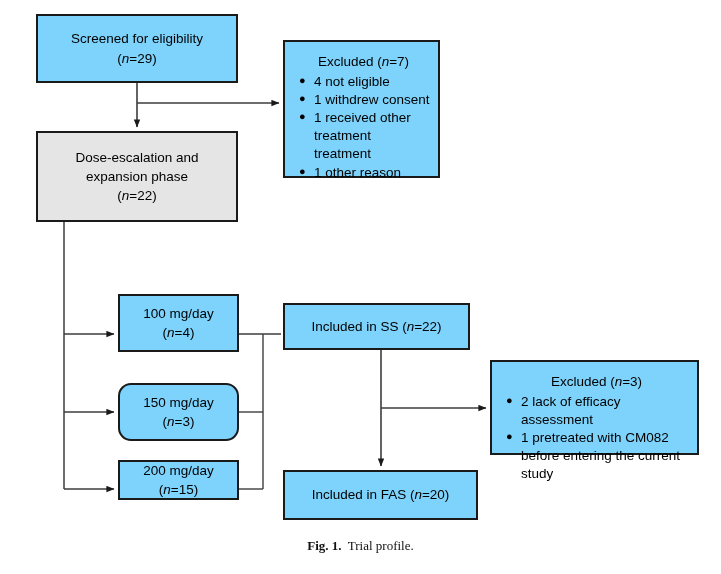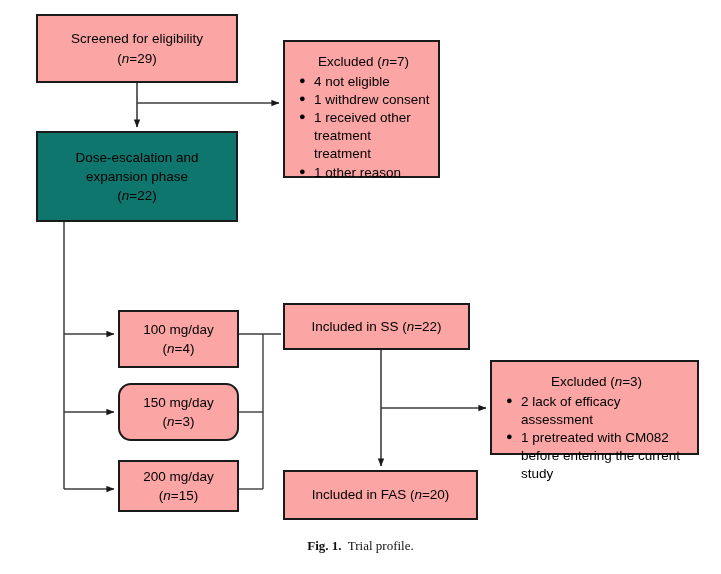--- a/index.html
+++ b/index.html
@@ -18,32 +18,32 @@
   #canvas {
     position: absolute;
     left: 0; top: 0;
     width: 721px;
     height: 574px;
   }
   .node {
     position: absolute;
     box-sizing: border-box;
     border: 2px solid #1a1a1a;
-    background: #fca5a5;
+    background: #7dd3fc;
     display: flex;
     flex-direction: column;
     align-items: center;
     justify-content: center;
     font-size: 13.5px;
     line-height: 1.42;
     text-align: center;
     color: #000;
   }
   .node.shaded {
-    background: #0f766e;
+    background: #e5e5e5;
   }
   .node.listbox {
     align-items: center;
     justify-content: flex-start;
     text-align: left;
     padding: 10px 8px 8px 12px;
   }
   .node .ln { display: block; white-space: nowrap; }
   .ital { font-style: italic; }
   ul.bullets {
@@ -130,31 +130,31 @@
       <li><span class="bul">●</span><span>1 other reason</span></li>
     </ul>
   </div>
 
   <div class="node shaded" style="left:36px; top:131px; width:202px; height:91px;">
     <span class="ln">Dose-escalation and</span>
     <span class="ln">expansion phase</span>
     <span class="ln"><span>(</span><span class="ital">n</span><span>=22)</span></span>
   </div>
 
-  <div class="node" style="left:118px; top:310px; width:121px; height:58px;">
+  <div class="node" style="left:118px; top:294px; width:121px; height:58px;">
     <span class="ln">100 mg/day</span>
     <span class="ln"><span>(</span><span class="ital">n</span><span>=4)</span></span>
   </div>
 
   <div class="node" style="left:118px; top:383px; width:121px; height:58px;border-radius:13px;">
     <span class="ln">150 mg/day</span>
     <span class="ln"><span>(</span><span class="ital">n</span><span>=3)</span></span>
   </div>
 
-  <div class="node" style="left:118px; top:460px; width:121px; height:52px;">
+  <div class="node" style="left:118px; top:460px; width:121px; height:40px;">
     <span class="ln">200 mg/day</span>
     <span class="ln"><span>(</span><span class="ital">n</span><span>=15)</span></span>
   </div>
 
   <div class="node" style="left:283px; top:303px; width:187px; height:47px;">
     <span class="ln"><span>Included in SS (</span><span class="ital">n</span><span>=22)</span></span>
   </div>
 
   <div class="node listbox" style="left:490px; top:360px; width:209px; height:95px;">
     <span class="title-line"><span>Excluded (</span><span class="ital">n</span><span>=3)</span></span>

